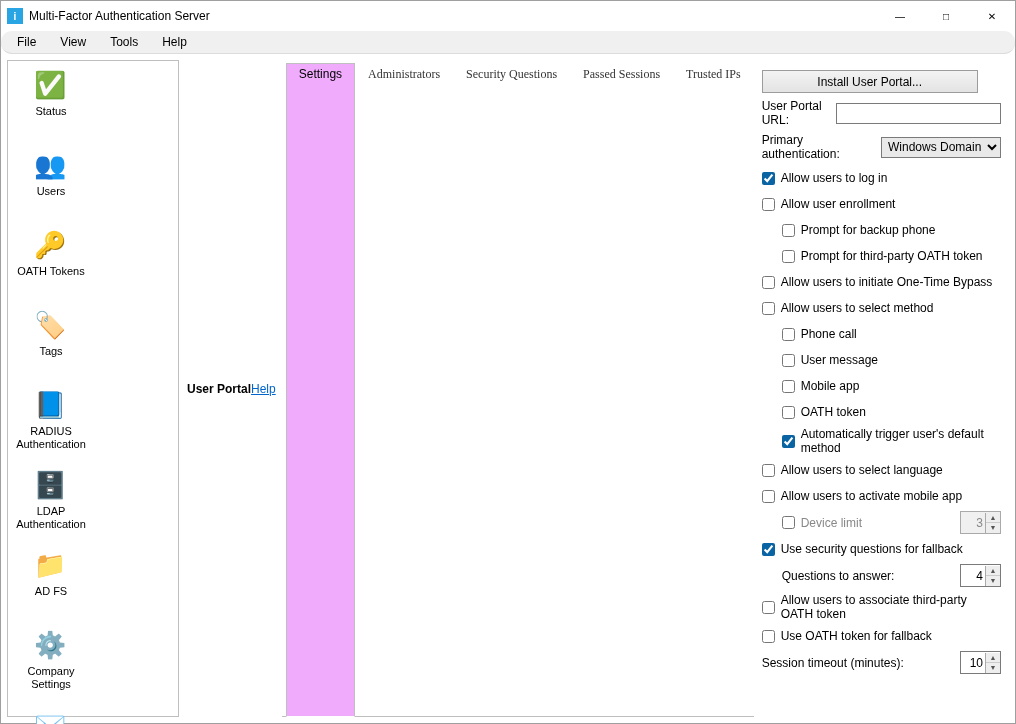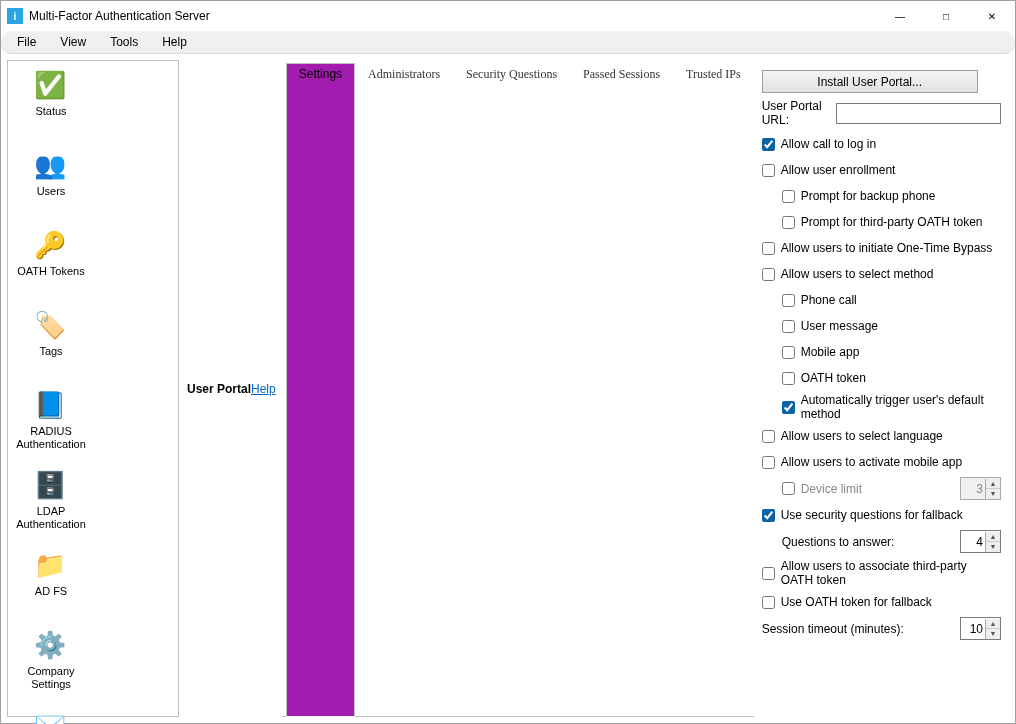--- a/index.html
+++ b/index.html
@@ -149,21 +149,21 @@
     padding: 3px 12px 4px 12px;
     font-size: 12px;
     color: #000;
     position: relative;
     top: 1px;
     cursor: default;
   }
   .tab.active {
     border: 1px solid #bfbfbf;
     border-bottom: 1px solid #ffffff;
-    background: #a21caf;
+    background: #f0abfc;
   }
   .tab:not(.active) {
     border: 1px solid transparent;
     color: #333;
     font-family: Liberation Serif, serif;
   }
 
   .tab-content {
     flex: 1;
     padding: 10px 8px 8px 8px;
@@ -359,25 +359,31 @@
 
         <div class="form-row">
           <button class="btn">Install User Portal...</button>
         </div>
 
         <div class="form-row">
           <label class="txt">User Portal URL:</label>
           <input type="text" style="width: 300px;" value="">
         </div>
 
+        <div class="form-row">
+          <label class="txt">Primary authentication:</label>
+          <select style="width:180px">
+            <option>Windows Domain</option>
+          </select>
+        </div>
 
         <div class="form-row checkbox-row">
           <label class="chk">
             <input type="checkbox" checked="" style="">
-            <span>Allow call to log in</span>
+            <span>Allow users to log in</span>
           </label>
         </div>
 
         <div class="form-row checkbox-row">
           <label class="chk">
             <input type="checkbox" style="">
             <span>Allow user enrollment</span>
           </label>
         </div>
         <div class="form-row checkbox-row indent1">

